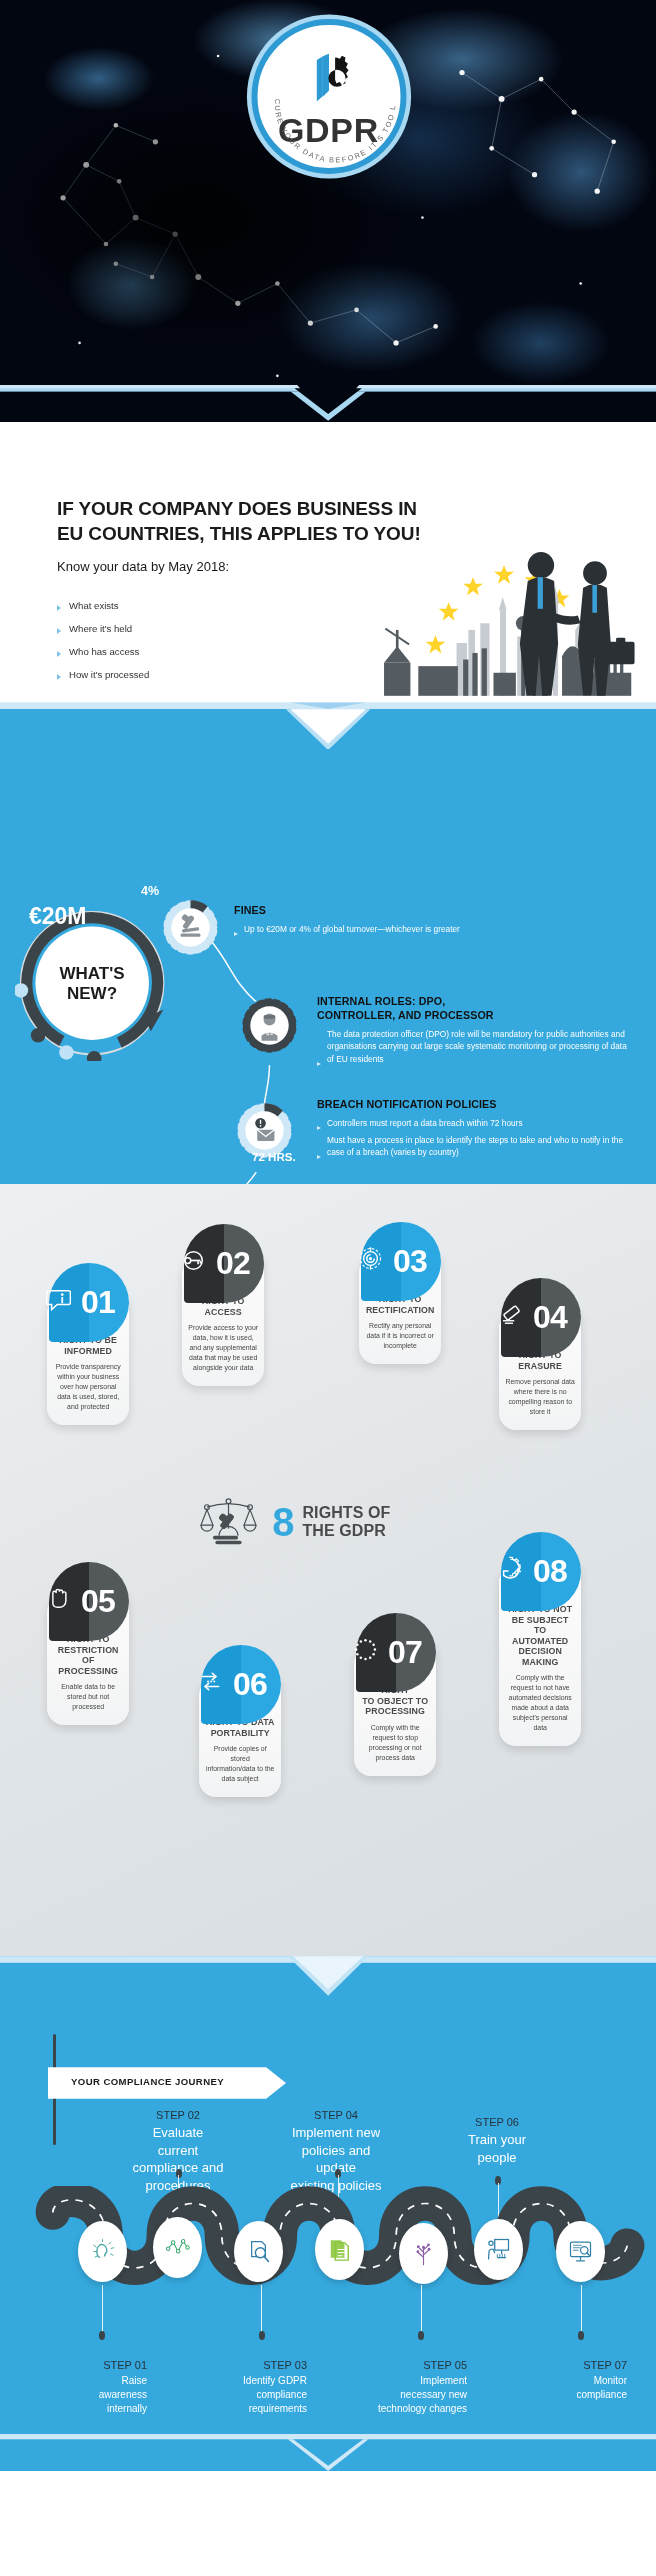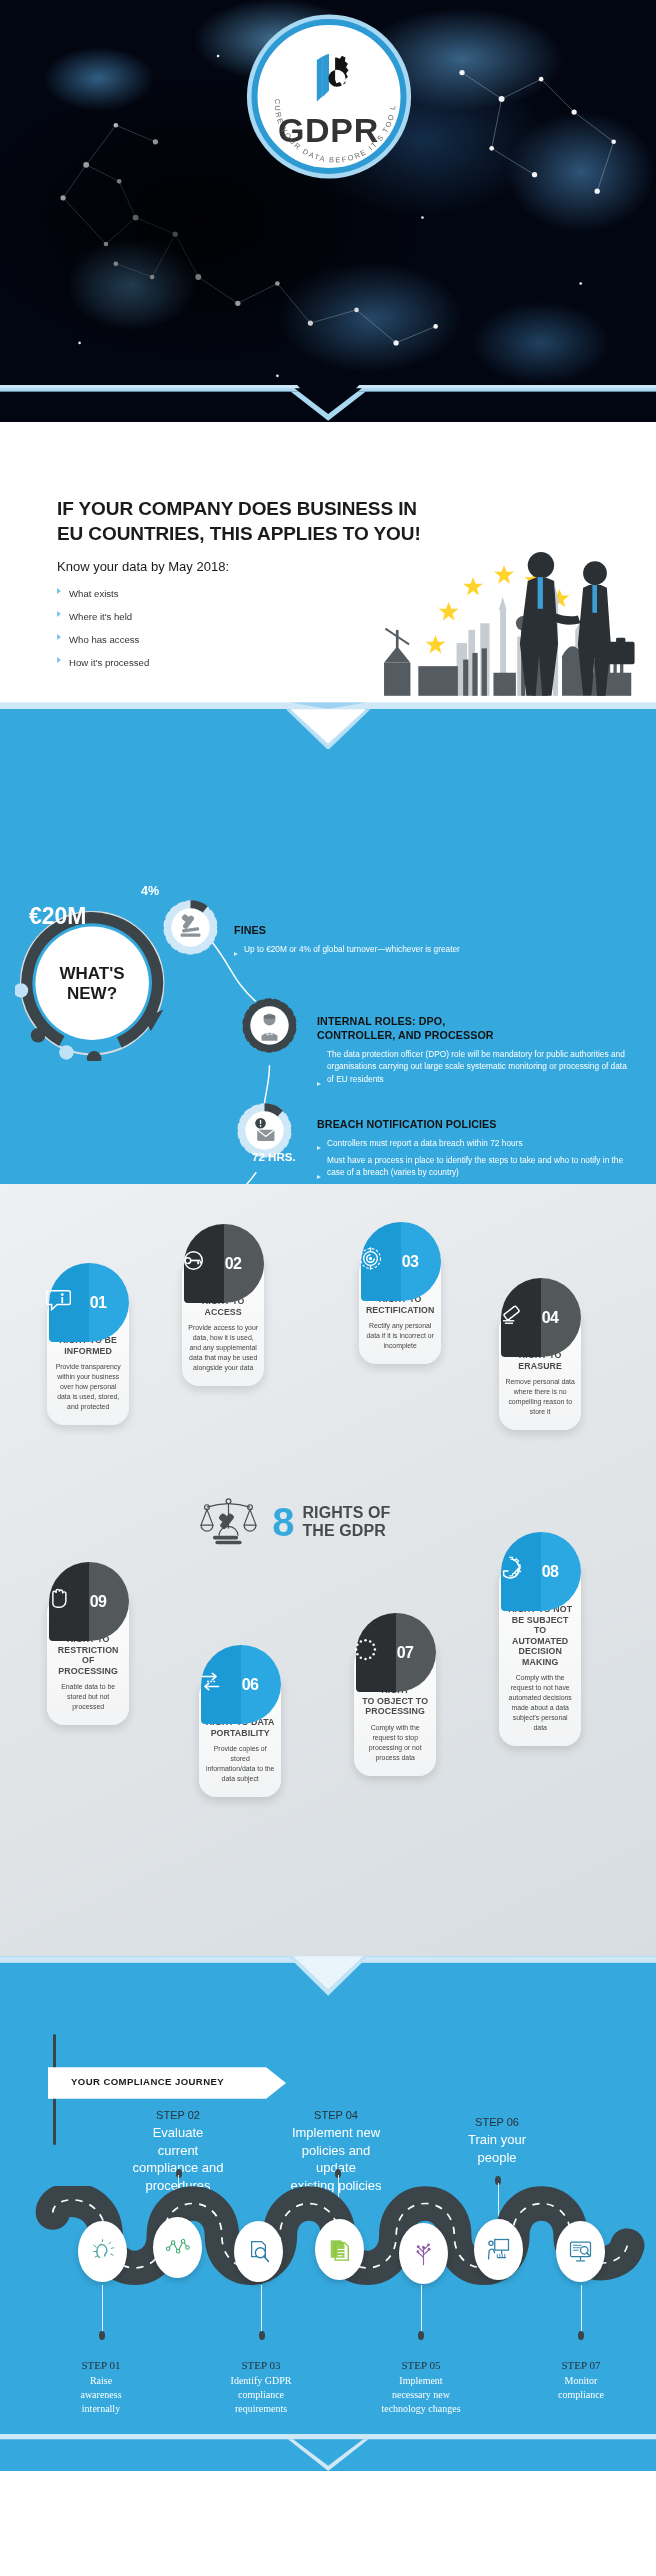--- a/index.html
+++ b/index.html
@@ -61,21 +61,21 @@
   .s2-head {
     position: absolute; left: 57px; top: 74px;
     font-size: 19px; font-weight: 700; color: #1b1b1b; line-height: 1.34;
     letter-spacing: -0.1px;
   }
   .s2-sub {
     position: absolute; left: 57px; top: 137px;
     font-size: 13px; font-weight: 400; color: #1b1b1b;
   }
   .s2-list { position: absolute; left: 57px; top: 166px; }
-  .s2-li { display: flex; align-items: flex-start; height: 23px; }
+  .s2-li { display: flex; align-items: flex-end; height: 23px; }
   .s2-li .tri {
     width: 0; height: 0; border-left: 4.6px solid #7ec4e8;
     border-top: 3.3px solid transparent; border-bottom: 3.3px solid transparent;
     margin-right: 8px;
   }
   .s2-li span { font-size: 9.6px; color: #333; }
   .eu-art { position: absolute; right: 9.2px; bottom: 0; width: 284px; height: 178px; }
 
   
   .sec-blue {
@@ -91,21 +91,21 @@
   }
   .euro20 {
     position: absolute; left: 29px; top: 194px;
     font-size: 23px; font-weight: 700; color: #ffffff;
   }
   .pct4 {
     position: absolute; left: 141px; top: 175px;
     font-size: 12.5px; font-weight: 700; color: #ffffff;
   }
   .wn-node { position: absolute; width: 57px; height: 57px; }
-  .wn-block { position: absolute; color: #fff; margin-top: 20px; }
+  .wn-block { position: absolute; color: #fff; }
   .wn-title { font-size: 10.7px; font-weight: 700; color: #111; line-height: 1.28; letter-spacing: 0.1px; }
   .wn-bullets { margin-top: 5.3px; }
   .wn-bul { display: flex; margin-bottom: 4px; align-items: flex-end; }
   .wn-bul .tri {
     width: 0; height: 0; border-left: 4px solid #d6ecf8;
     border-top: 2.6px solid transparent; border-bottom: 2.6px solid transparent;
     margin-right: 6px; margin-top: 4px; flex: none;
   }
   .wn-bul p { font-size: 8.3px; line-height: 1.52; color: #ffffff; }
 
@@ -132,21 +132,21 @@
     border-radius: 50% 50% 50% 4px; transform: rotate(0deg);
   }
   .rcard .bubble .half-l, .rcard .bubble .half-r {
     position: absolute; top: 0; width: 40px; height: 79px;
   }
   .rcard .bubble .half-l { left: 0; border-radius: 40px 0 0 4px; }
   .rcard .bubble .half-r { left: 40px; border-radius: 0 40px 40px 0; }
   .rcard .num {
     position: absolute; left: 40px; top: 0; width: 40px; height: 79px;
     display: flex; align-items: center; justify-content: center;
-    font-size: 16px; font-weight: 700; color: #ffffff; letter-spacing: -0.7px;
+    font-size: 32px; font-weight: 700; color: #ffffff; letter-spacing: -0.7px;
   }
   .rcard .bicon { position: absolute; left: 8px; top: 24px; width: 25px; height: 25px; }
   .center-block { position: absolute; left: 198px; top: 310px; display: flex; align-items: center; }
   .scales-icon { width: 61px; height: 55px; }
   .big8 { font-size: 40px; font-weight: 700; color: #35a8dd; line-height: .9; margin: 0 8px 0 13.2px; }
   .rights-of { font-size: 16px; font-weight: 700; color: #4a4a4a; line-height: 1.12; letter-spacing: 0.1px; }
 
   
   .sec-journey {
     position: relative; width: 657px; height: 515px; background: #35a8dd; overflow: hidden;
@@ -155,21 +155,21 @@
   .j-banner {
     position: absolute; left: 48px; top: 111px; height: 32px;
   }
   .j-banner-text {
     position: absolute; left: 71px; top: 120px;
     font-size: 9.6px; font-weight: 700; color: #1b1b1b; letter-spacing: 0.4px;
   }
   .j-step-top { position: absolute; text-align: center; color: #fff; width: 92px; }
   .j-step-top .num { font-size: 11px; color: #26333c; margin-bottom: 2.6px; }
   .j-step-top .txt { font-size: 13px; line-height: 1.38; }
-  .j-step-bot { position: absolute; text-align: center; color: #fff; width: 92px; font-family: Liberation Serif, serif; }
+  .j-step-bot { position: absolute; text-align: right; color: #fff; width: 92px; }
   .j-step-bot .num { font-size: 11px; color: #26333c; margin-bottom: 3.3px; }
   .j-step-bot .txt { font-size: 10px; line-height: 1.4; }
   .j-connector { position: absolute; width: 1px; background: rgba(255,255,255,.85); }
   .j-dot { position: absolute; width: 6px; height: 8.6px; background: #3b4449; border-radius: 50%; }
   .j-road { position: absolute; left: 0; top: 230px; width: 657px; height: 139px; }
   .j-bubble {
     position: absolute; width: 49px; height: 61px; background: #fff; border-radius: 50%;
     box-shadow: 0 2.6px 6px rgba(0,0,0,.17);
     display: flex; align-items: center; justify-content: center;
   }
@@ -563,21 +563,21 @@
         <p>Enable data to be stored but not processed</p>
       </div>
       <div class="bubble">
         <div class="half-l" style="background:#2b2f31;"></div>
         <div class="half-r" style="background:#53585b;"></div>
       </div>
       <svg class="bicon" viewBox="0 0 40 40">
         <path d="M11,20 v-9 a2.6,2.6 0 0 1 5.2,0 v-3 a2.6,2.6 0 0 1 5.2,0 v1 a2.6,2.6 0 0 1 5.2,0 v3
                  a2.6,2.6 0 0 1 5.2,0 v12 a10,10 0 0 1 -10,10 h-4 a7,7 0 0 1 -6.8,-6 z" fill="none" stroke="#fff" stroke-width="2.3"></path>
       </svg>
-      <div class="num">09</div>
+      <div class="num">05</div>
     </div>
 
     <div class="rcard" style="left:190px;top:461px;">
       <div class="panel">
         <h4>RIGHT TO DATA<br>PORTABILITY</h4>
         <p>Provide copies of stored information/data to the data subject</p>
       </div>
       <div class="bubble">
         <div class="half-l" style="background:#1c9ad6;"></div>
         <div class="half-r" style="background:#2ba7e2;"></div>

